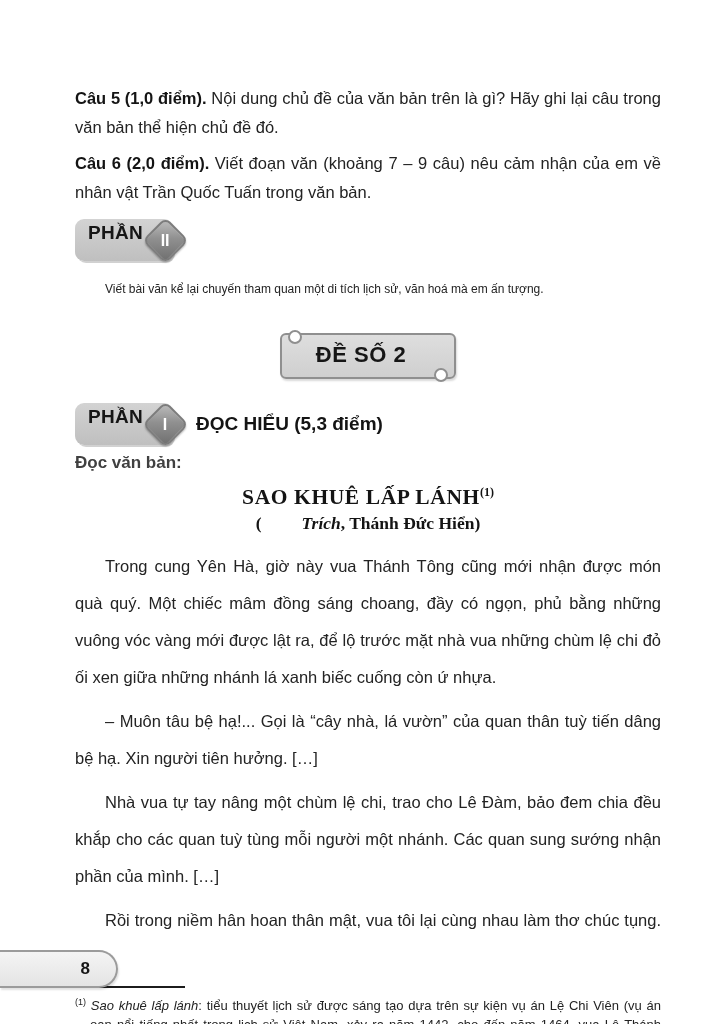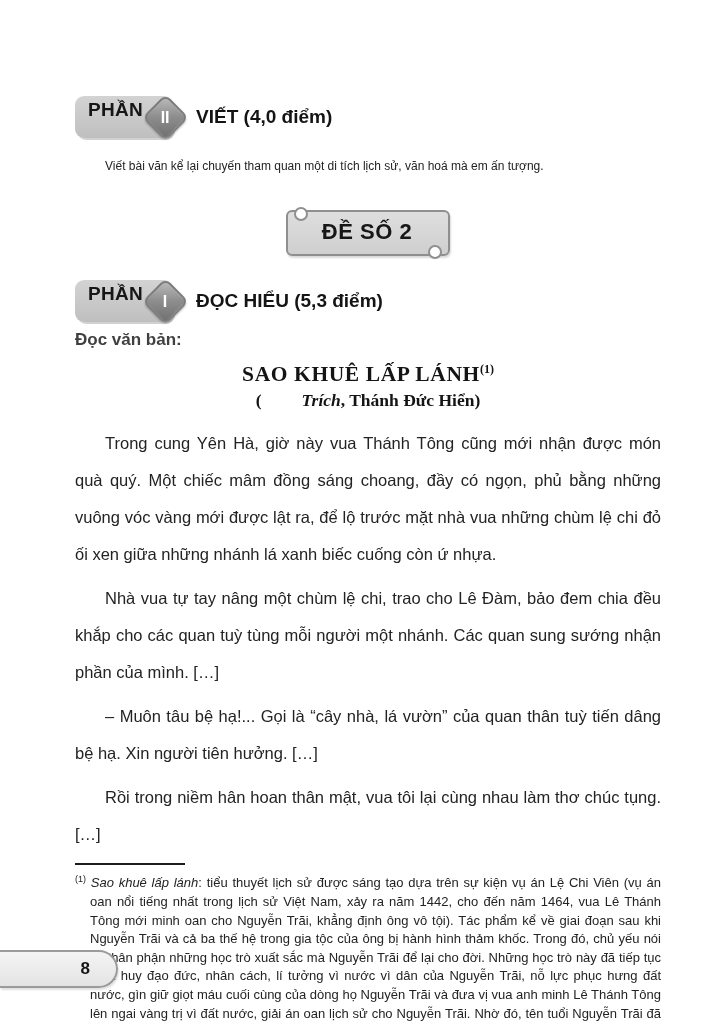--- a/index.html
+++ b/index.html
@@ -75,21 +75,21 @@
     text-align:center;
     margin-top:30px;
     margin-bottom:26px;
   }
   .banner{
     position:relative;
     display:inline-block;
     background:linear-gradient(#dedede,#cfcfcf);
     border:2px solid #8f8f8f;
     border-radius:6px;
-    padding:7px 36px 9px 34px;
+    padding:7px 48px 9px 34px;
     font-weight:bold;
     font-size:22px;
     color:#161616;
     letter-spacing:0.5px;
     box-shadow:1px 2px 2px rgba(0,0,0,0.15);
   }
   .notch{
     position:absolute;
     width:10px;height:10px;
     background:#ffffff;
@@ -167,28 +167,29 @@
     font-weight:bold;
     font-size:17px;
     color:#161616;
   }
 </style>
 </head>
 <body>
 
 <div class="content">
 
-
+  <p class="q-para"><span class="q-label">Câu 5 (1,0 điểm).</span> <span>Nội dung chủ đề của văn bản trên là gì? Hãy ghi lại câu trong văn bản thể hiện chủ đề đó.</span></p>
+
+  <p class="q-para"><span class="q-label">Câu 6 (2,0 điểm).</span> <span>Viết đoạn văn (khoảng 7 – 9 câu) nêu cảm nhận của em về nhân vật Trần Quốc Tuấn trong văn bản.</span></p>
 
   <div class="section-header">
     <div class="badge-pill">PHẦN</div>
     <div class="badge-diamond">
         <span>II</span>
       </div>
-    <div class="section-title">VIẾT (4,0 điểm)</div>
   </div>
 
   <p class="single-indent">Viết bài văn kể lại chuyến tham quan một di tích lịch sử, văn hoá mà em ấn tượng.</p>
 
   <div class="banner-wrap">
     <div class="banner">
       <span class="notch notch-tl"></span>
       <span>ĐỀ SỐ 2</span>
       <span class="notch notch-br"></span>
     </div>
@@ -202,22 +203,22 @@
     <div class="section-title">ĐỌC HIỂU (5,3 điểm)</div>
   </div>
 
   <p class="read-prompt">Đọc văn bản:</p>
 
   <div class="doc-title"><span>SAO KHUÊ LẤP LÁNH</span><sup>(1)</sup></div>
 
   <div class="byline"><span>(</span><span class="it">Trích</span><span>, Thánh Đức Hiển)</span></div>
 
   <p class="body-para">Trong cung Yên Hà, giờ này vua Thánh Tông cũng mới nhận được món quà quý. Một chiếc mâm đồng sáng choang, đầy có ngọn, phủ bằng những vuông vóc vàng mới được lật ra, để lộ trước mặt nhà vua những chùm lệ chi đỏ ối xen giữa những nhánh lá xanh biếc cuống còn ứ nhựa.</p>
+  <p class="body-para">– Muôn tâu bệ hạ!... Gọi là “cây nhà, lá vườn” của quan thân tuỳ tiến dâng bệ hạ. Xin người tiên hưởng. […]</p>
   <p class="body-para">Nhà vua tự tay nâng một chùm lệ chi, trao cho Lê Đàm, bảo đem chia đều khắp cho các quan tuỳ tùng mỗi người một nhánh. Các quan sung sướng nhận phần của mình. […]</p>
-  <p class="body-para">– Muôn tâu bệ hạ!... Gọi là “cây nhà, lá vườn” của quan thân tuỳ tiến dâng bệ hạ. Xin người tiên hưởng. […]</p>
   <p class="body-para">Rồi trong niềm hân hoan thân mật, vua tôi lại cùng nhau làm thơ chúc tụng. […]</p>
 
   <div class="footnote-block">
     <div class="footnote-rule"></div>
     <p class="footnote"><sup>(1)</sup> <span class="it">Sao khuê lấp lánh</span><span>: tiểu thuyết lịch sử được sáng tạo dựa trên sự kiện vụ án Lệ Chi Viên (vụ án oan nổi tiếng nhất trong lịch sử Việt Nam, xảy ra năm 1442, cho đến năm 1464, vua Lê Thánh Tông mới minh oan cho Nguyễn Trãi, khẳng định ông vô tội). Tác phẩm kể về giai đoạn sau khi Nguyễn Trãi và cả ba thế hệ trong gia tộc của ông bị hành hình thảm khốc. Trong đó, chủ yếu nói về thân phận những học trò xuất sắc mà Nguyễn Trãi để lại cho đời. Những học trò này đã tiếp tục phát huy đạo đức, nhân cách, lí tưởng vì nước vì dân của Nguyễn Trãi, nỗ lực phục hưng đất nước, gìn giữ giọt máu cuối cùng của dòng họ Nguyễn Trãi và đưa vị vua anh minh Lê Thánh Tông lên ngai vàng trị vì đất nước, giải án oan lịch sử cho Nguyễn Trãi. Nhờ đó, tên tuổi Nguyễn Trãi đã được trả lại vị trí xứng đáng. Đoạn trích ở đây thuộc phần cuối tác phẩm.</span></p>
   </div>
 
 </div>
 
 <div class="page-tab">

